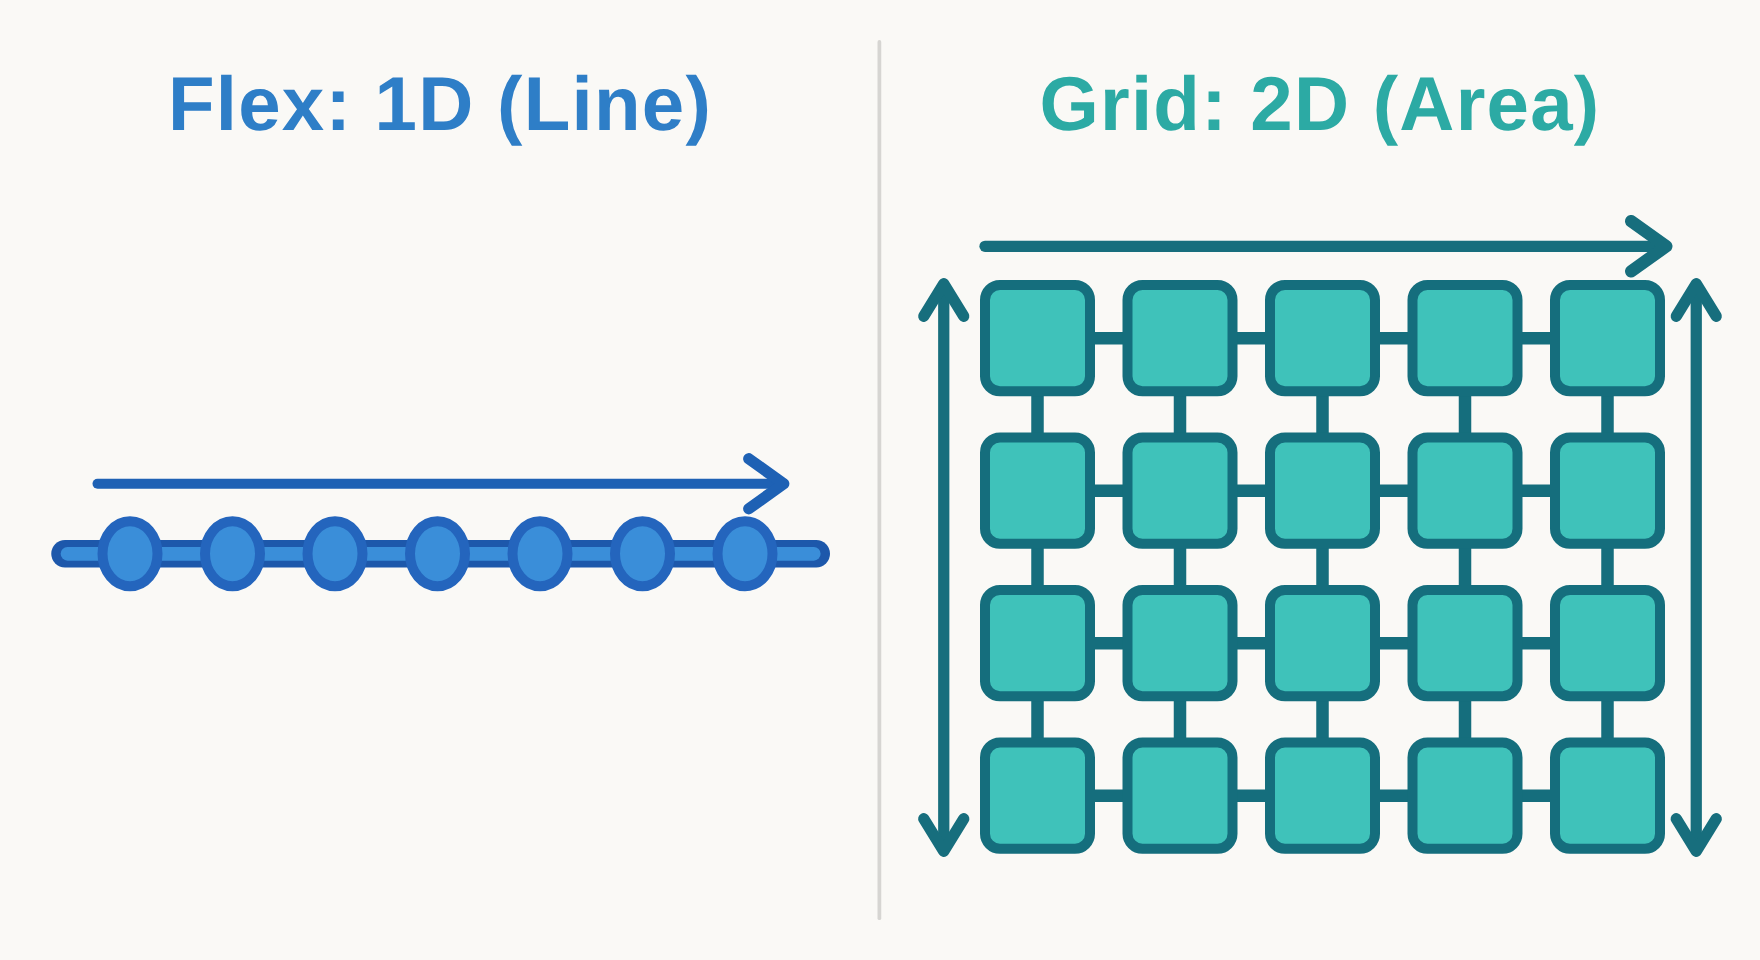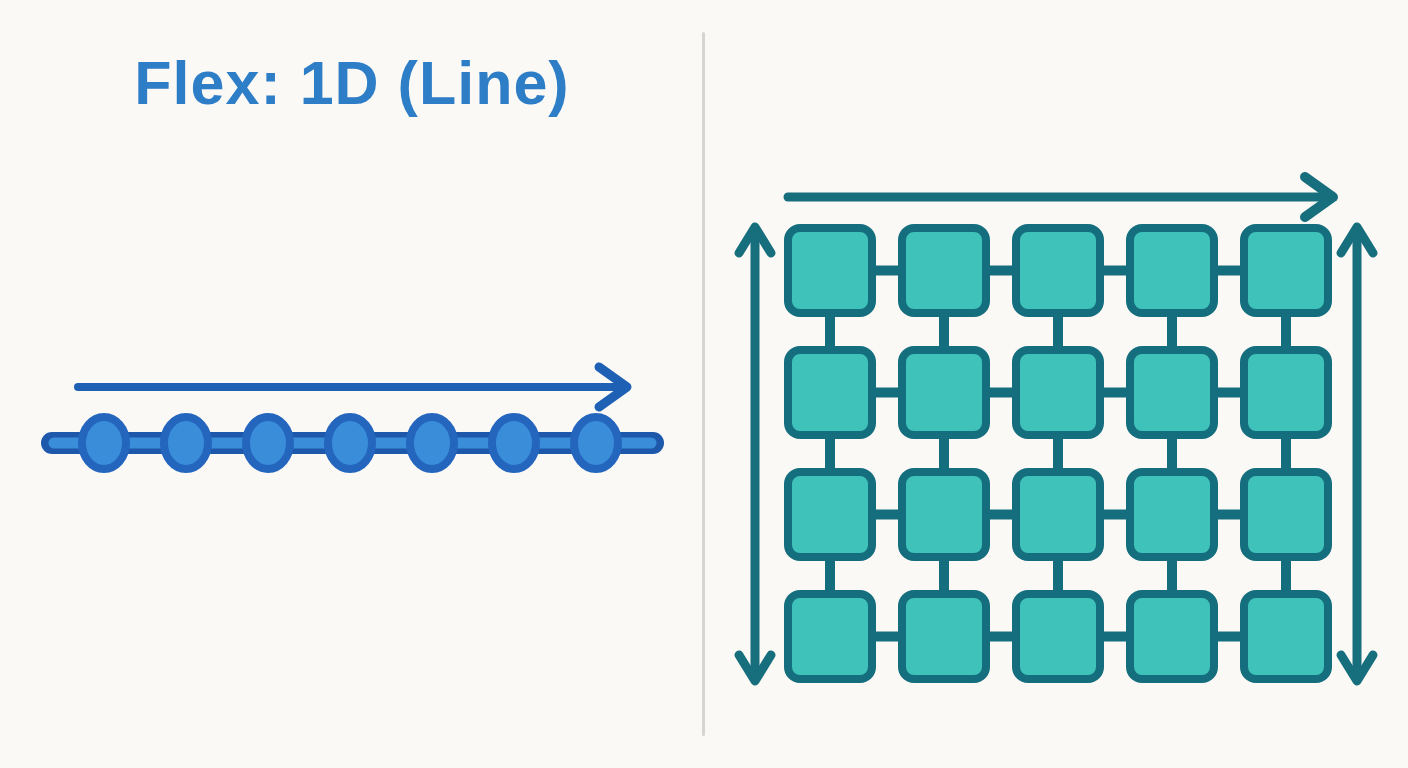--- a/index.html
+++ b/index.html
@@ -41,20 +41,21 @@
   #grid-svg { left: 720px; top: 160px; }
 </style>
 </head>
 <body>
 
 <div class="canvas" style="background: rgb(250, 249, 246);">
   <div class="divider" style="background: rgb(214, 213, 210);"></div>
 
   <h1 class="panel-title left" style="color: rgb(46, 126, 199);">Flex: 1D (Line)</h1>
 
+  <h1 class="panel-title right" style="color: rgb(44, 170, 164);">Grid: 2D (Area)</h1>
 
   <svg id="flex-svg" class="diagram" width="668" height="150" viewBox="0 0 668 150">
       <line x1="58" y1="37" x2="601" y2="37" stroke="#1e61b4" stroke-width="8" stroke-linecap="round"></line>
       <path d="M 579 17 L 607 37 L 579 57" fill="none" stroke="#1e61b4" stroke-width="9" stroke-linecap="round" stroke-linejoin="round"></path>
       <line x1="32" y1="93" x2="633" y2="93" stroke="#1d58ab" stroke-width="22" stroke-linecap="round"></line>
       <line x1="34" y1="93" x2="631" y2="93" stroke="#3a8ed9" stroke-width="11" stroke-linecap="round"></line>
       <ellipse cx="84" cy="93" rx="22" ry="26" fill="#3a8ed9" stroke="#2465bd" stroke-width="8"></ellipse>
       <ellipse cx="166" cy="93" rx="22" ry="26" fill="#3a8ed9" stroke="#2465bd" stroke-width="8"></ellipse>
       <ellipse cx="248" cy="93" rx="22" ry="26" fill="#3a8ed9" stroke="#2465bd" stroke-width="8"></ellipse>
       <ellipse cx="330" cy="93" rx="22" ry="26" fill="#3a8ed9" stroke="#2465bd" stroke-width="8"></ellipse>

